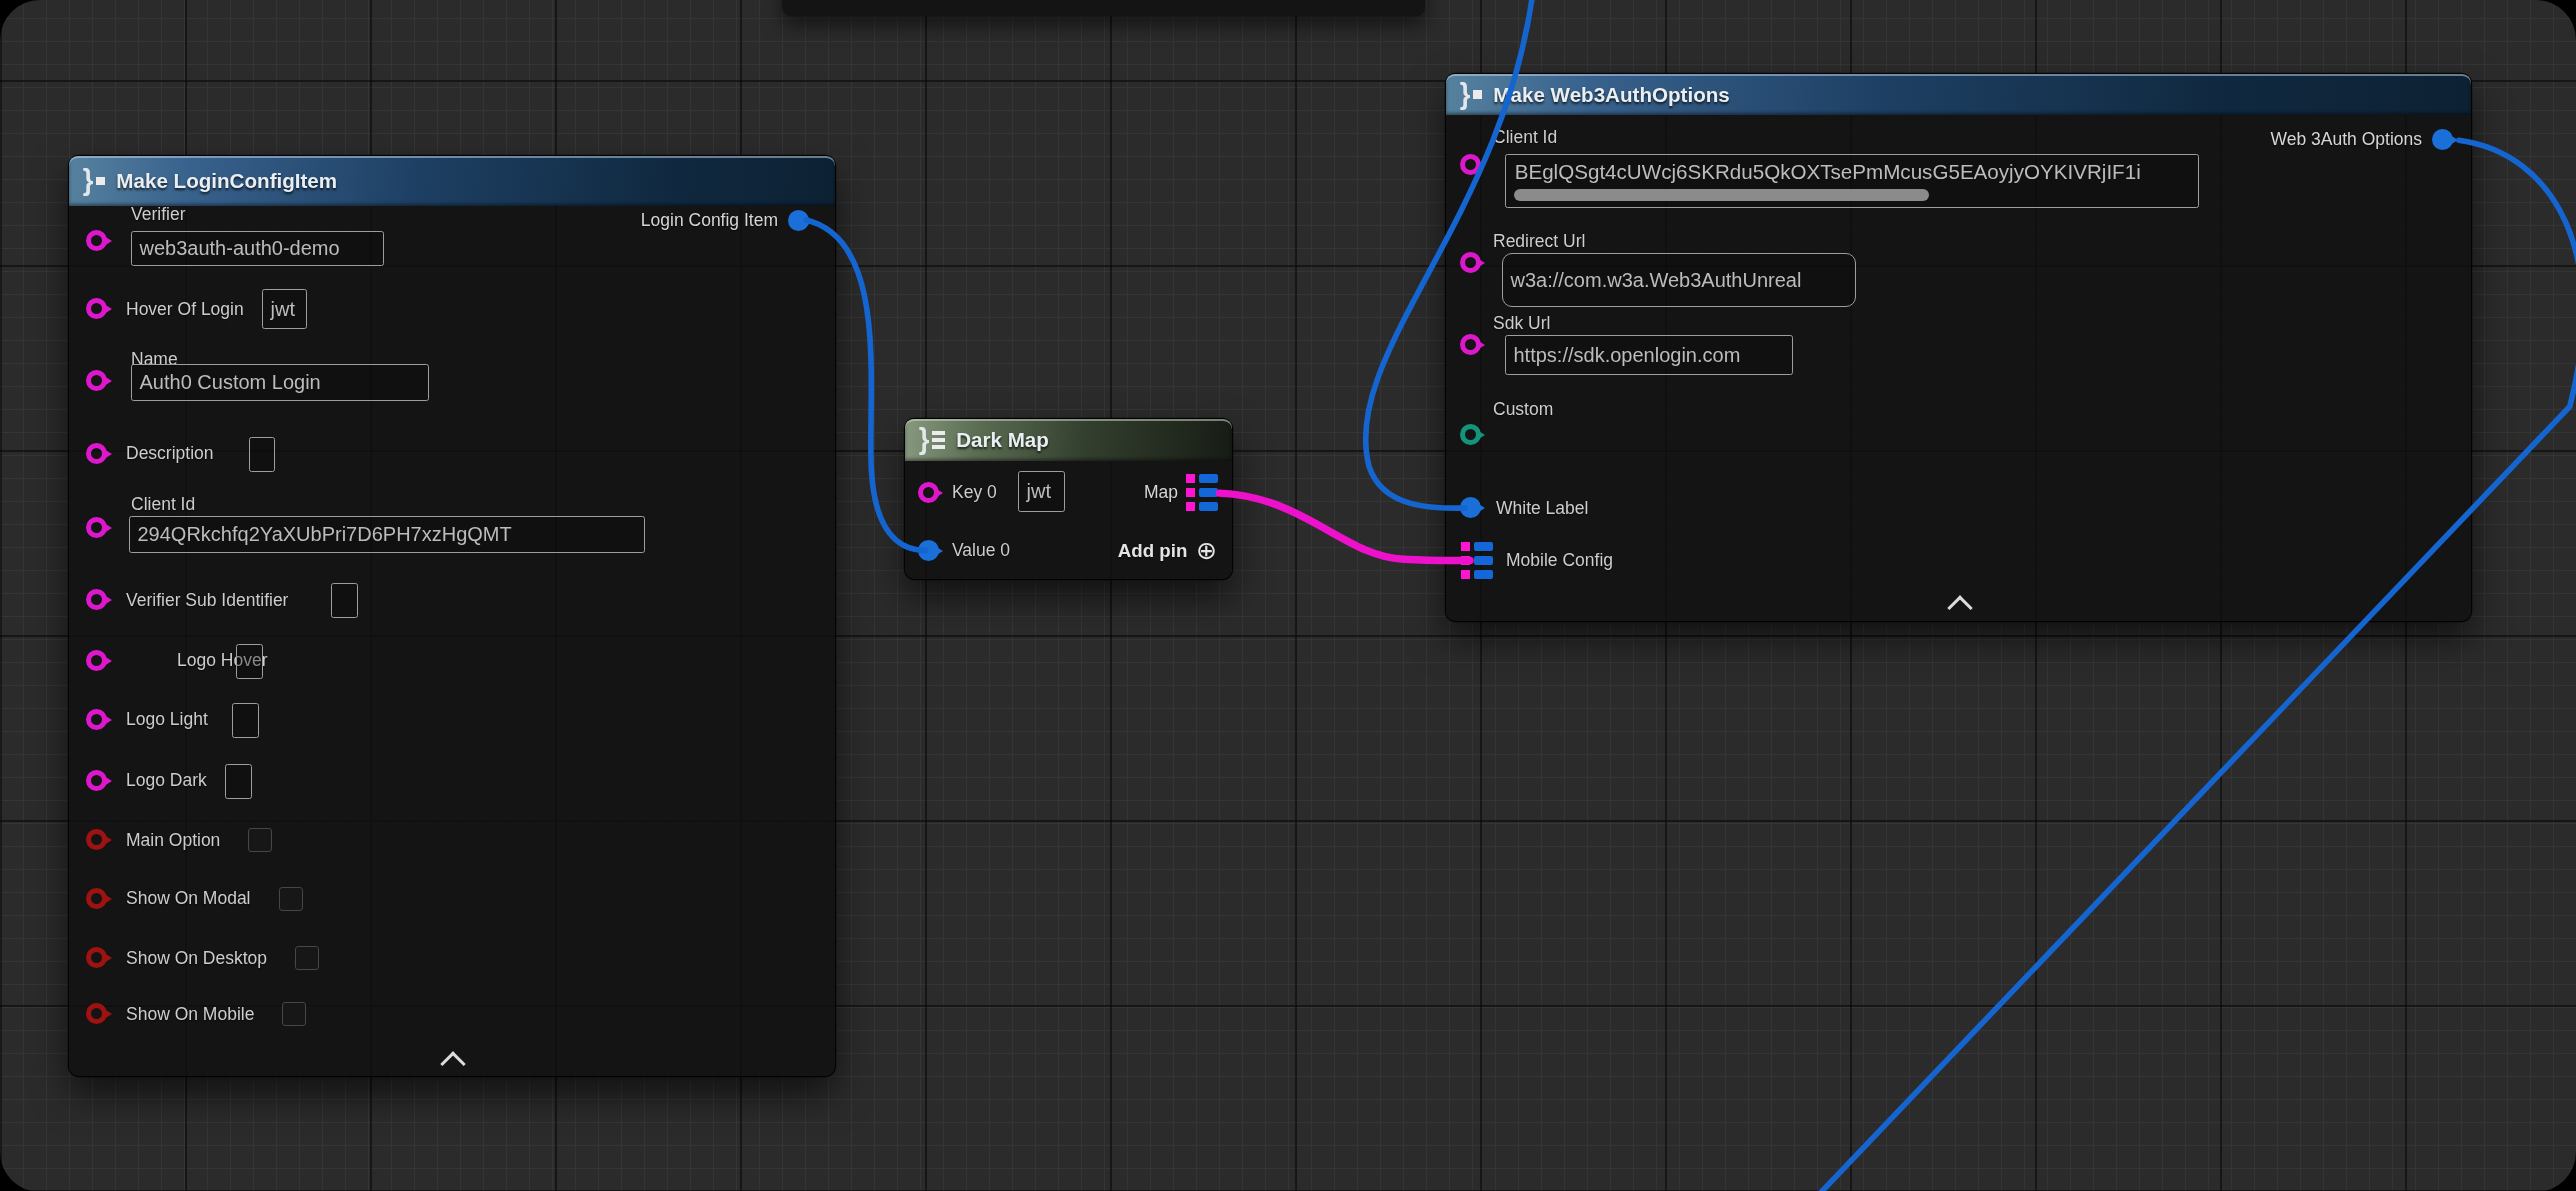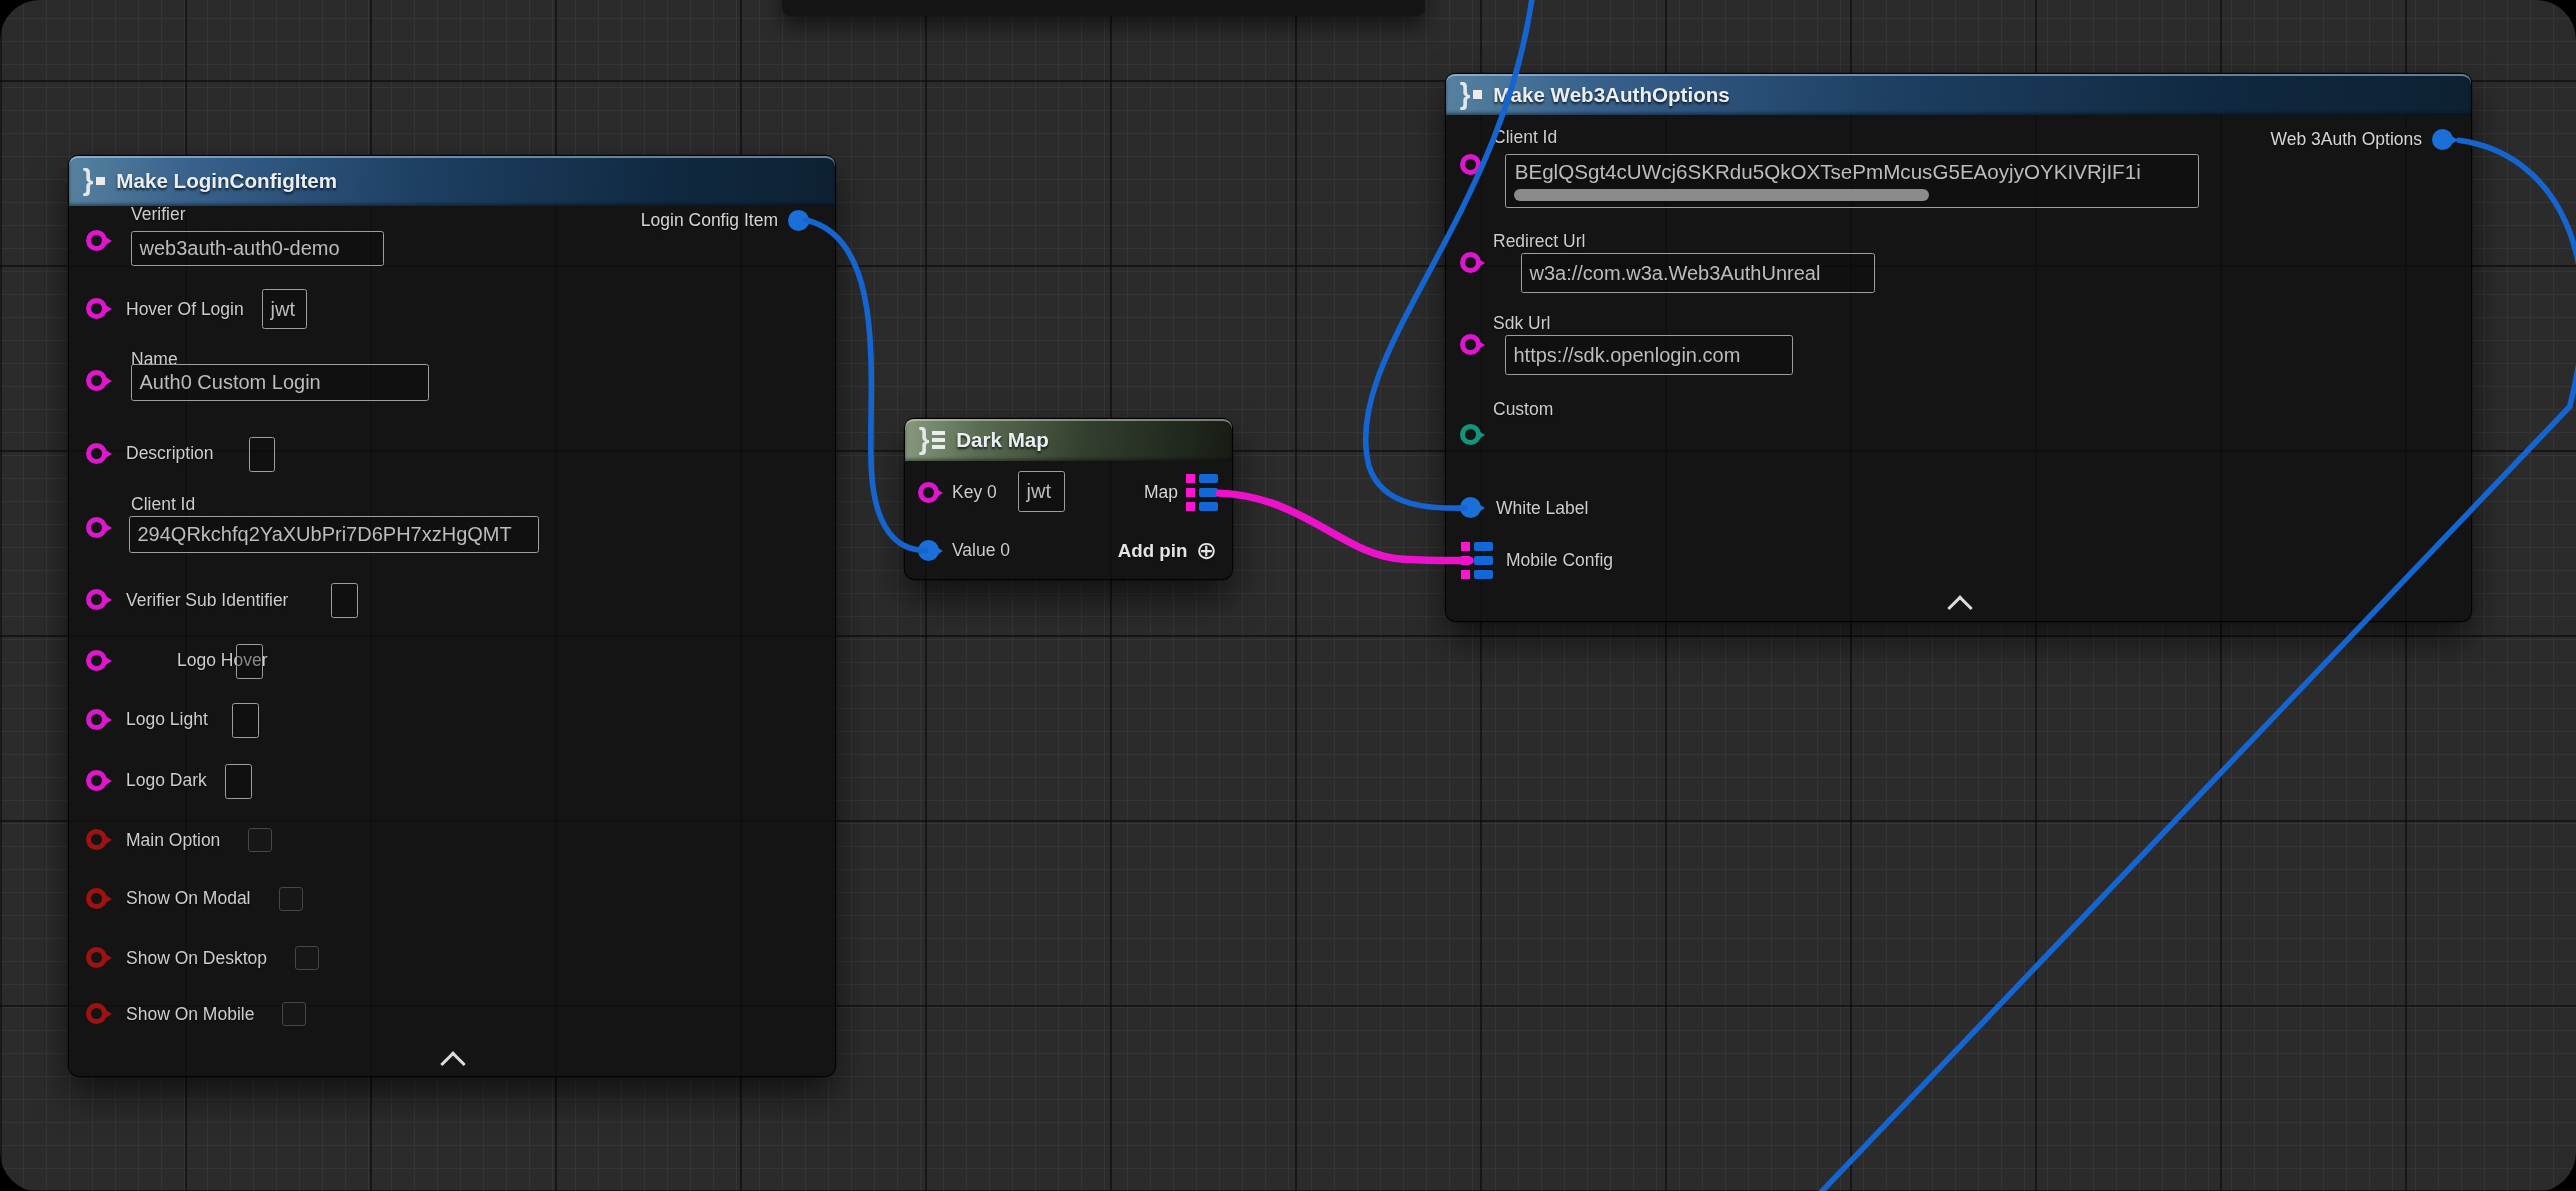--- a/index.html
+++ b/index.html
@@ -86,21 +86,21 @@
       </span>
 
     <span class="pin" style="color:#dd17cb;left:17px;top:287px;"></span>
     <span class="plabel" style="left:57px;top:286px;">Description</span>
     <span class="fbox" style="left:180px;top:281px;width:26px;height:35px;">
         <span></span>
       </span>
 
     <span class="pin" style="color:#dd17cb;left:17px;top:361px;"></span>
     <span class="plabel" style="left:62px;top:337px;">Client Id</span>
-    <span class="fbox" style="left:60px;top:360px;width:410px;height:37px;">
+    <span class="fbox" style="left:60px;top:360px;width:516px;height:37px;">
         <span>294QRkchfq2YaXUbPri7D6PH7xzHgQMT</span>
       </span>
 
     <span class="pin" style="color:#dd17cb;left:17px;top:433px;"></span>
     <span class="plabel" style="left:57px;top:433px;">Verifier Sub Identifier</span>
     <span class="fbox" style="left:262px;top:427px;width:27.4px;height:35px;">
         <span></span>
       </span>
 
     <span class="pin" style="color:#dd17cb;left:17px;top:494px;"></span>
@@ -186,21 +186,21 @@
 
     <span class="plabel" style="left:47px;top:52px;">Client Id</span>
     <span class="pin" style="color:#dd17cb;left:13.7px;top:80px;"></span>
     <span class="fbox2" style="left:59px;top:80px;width:694px;height:54px;">
       <span>BEglQSgt4cUWcj6SKRdu5QkOXTsePmMcusG5EAoyjyOYKIVRjIF1i</span>
       <span class="scrollthumb"></span>
     </span>
 
     <span class="plabel" style="left:47px;top:156px;">Redirect Url</span>
     <span class="pin" style="color:#dd17cb;left:13.7px;top:178px;"></span>
-    <span class="fbox" style="left:75px;top:179px;width:354px;height:40px;">
+    <span class="fbox" style="left:56px;top:179px;width:354px;height:54px;border-radius:10px;">
         <span>w3a://com.w3a.Web3AuthUnreal</span>
       </span>
 
     <span class="plabel" style="left:47px;top:238px;">Sdk Url</span>
     <span class="pin" style="color:#dd17cb;left:13.7px;top:260px;"></span>
     <span class="fbox" style="left:59px;top:261px;width:288px;height:40px;">
         <span>https://sdk.openlogin.com</span>
       </span>
 
     <span class="plabel" style="left:47px;top:324px;">Custom</span>

